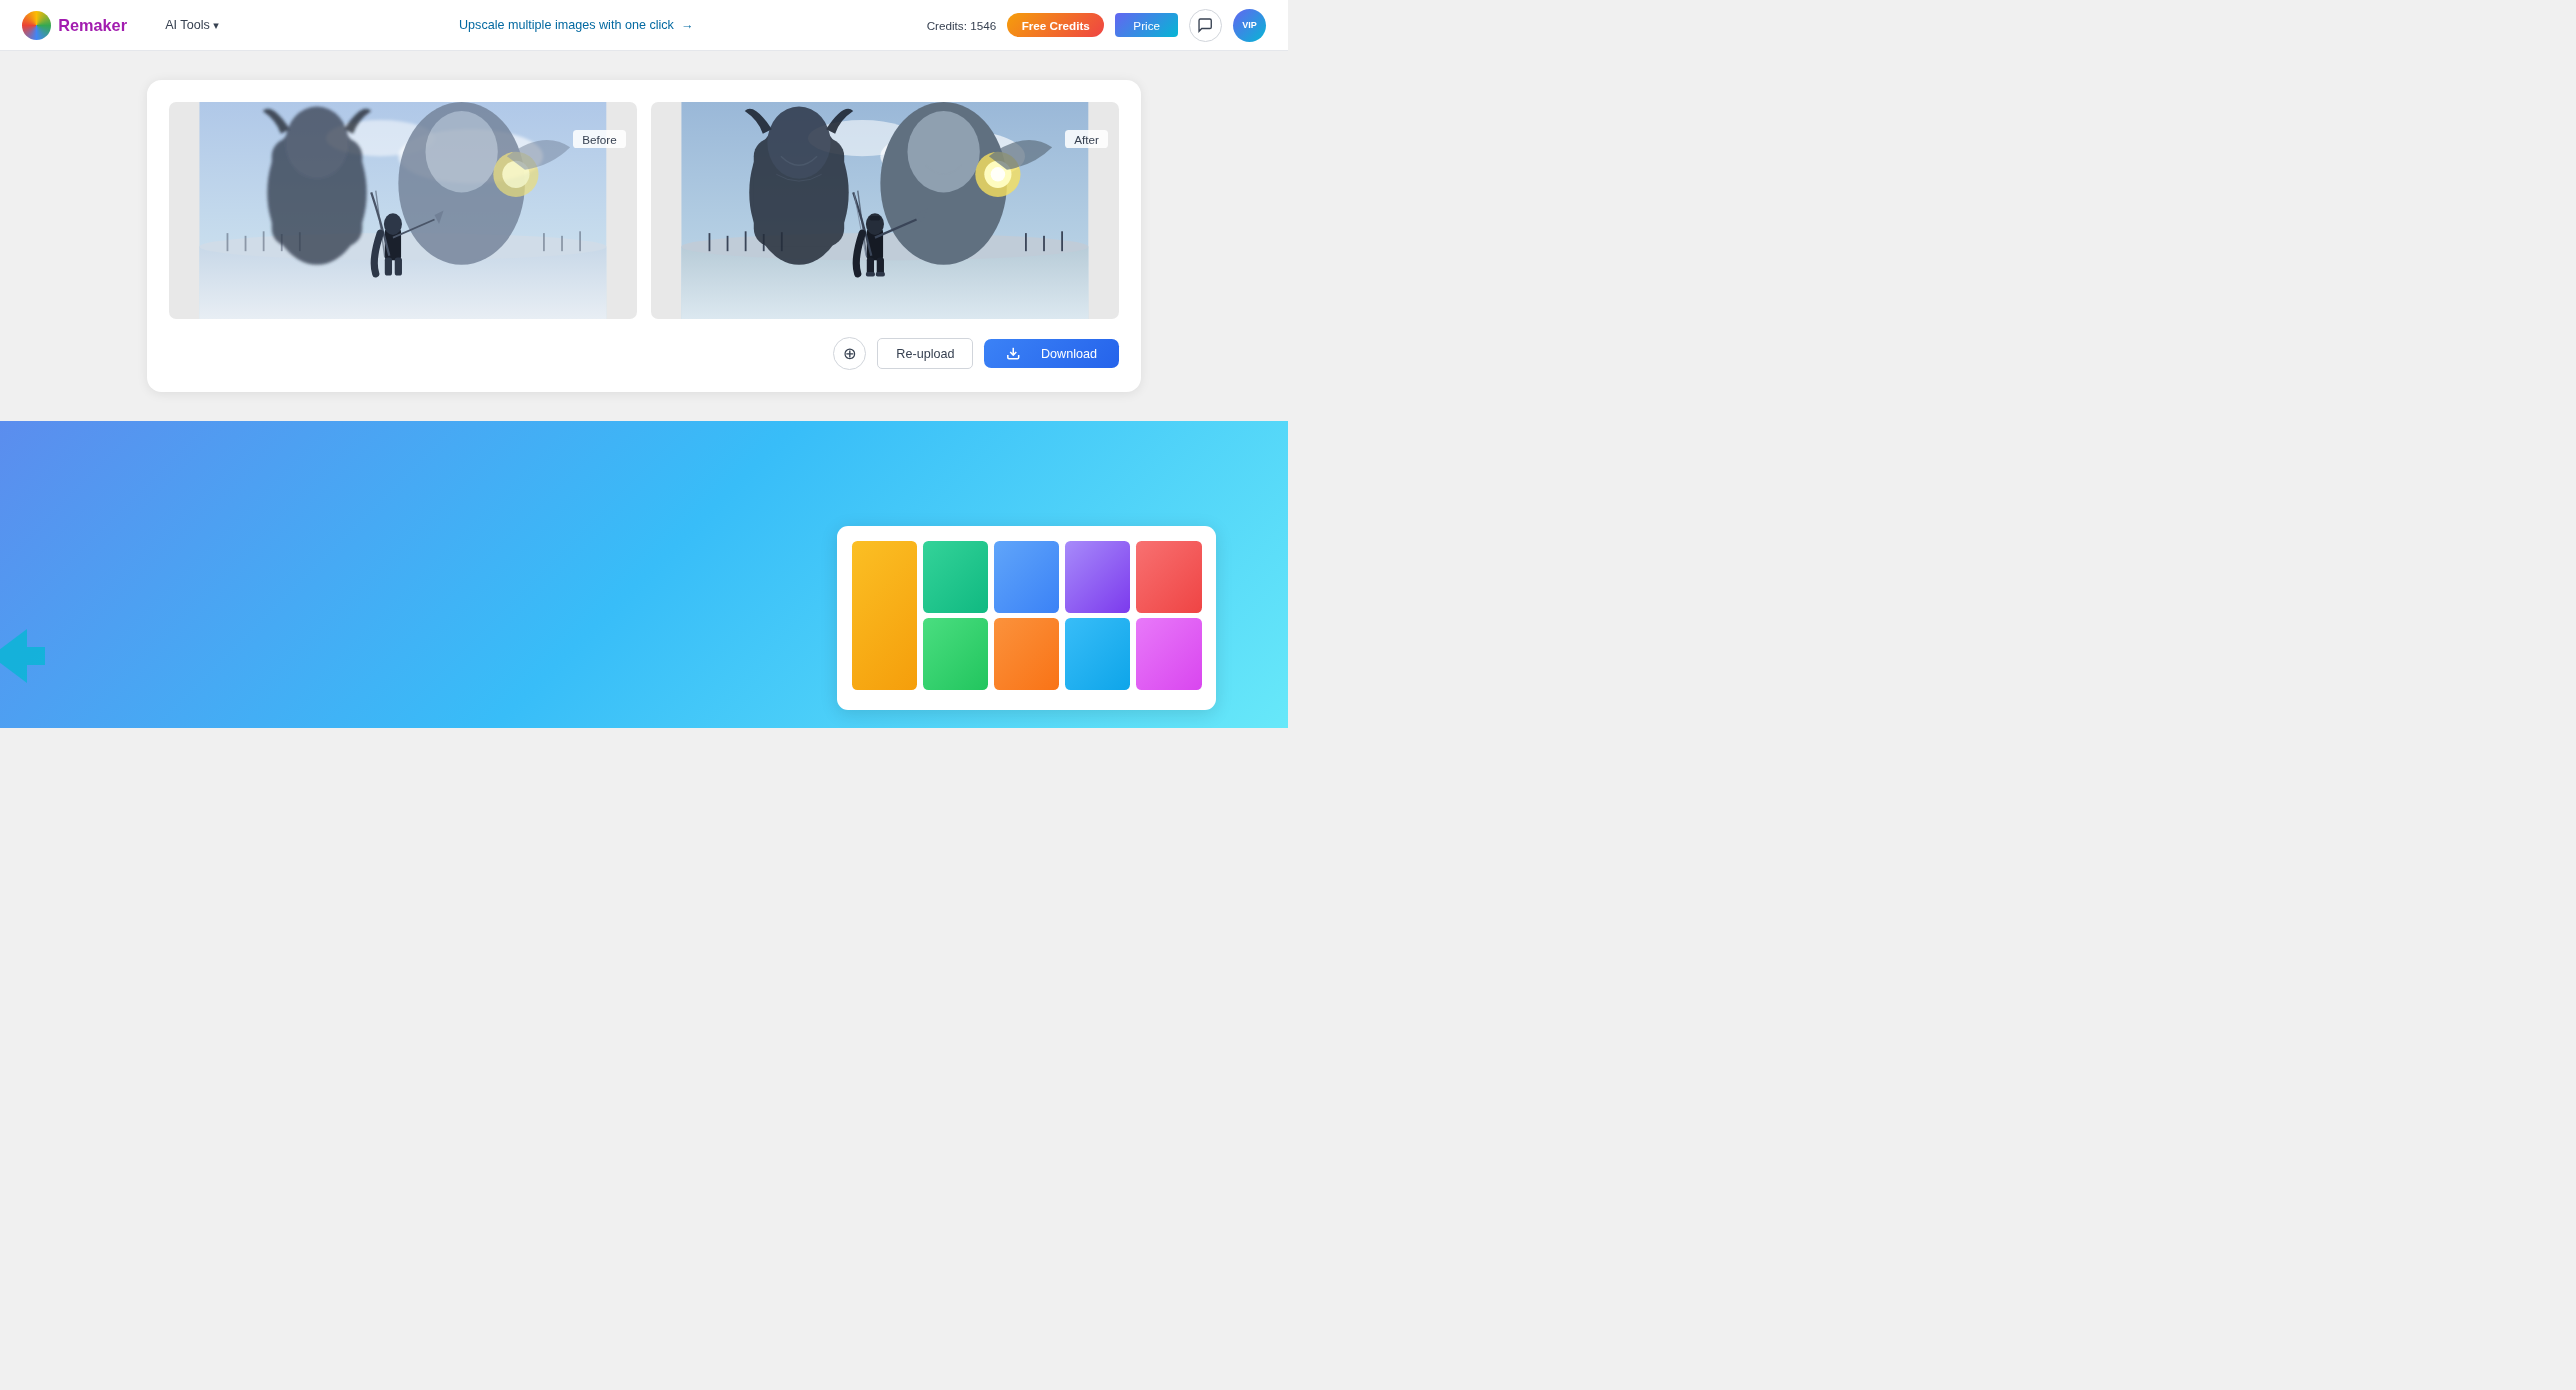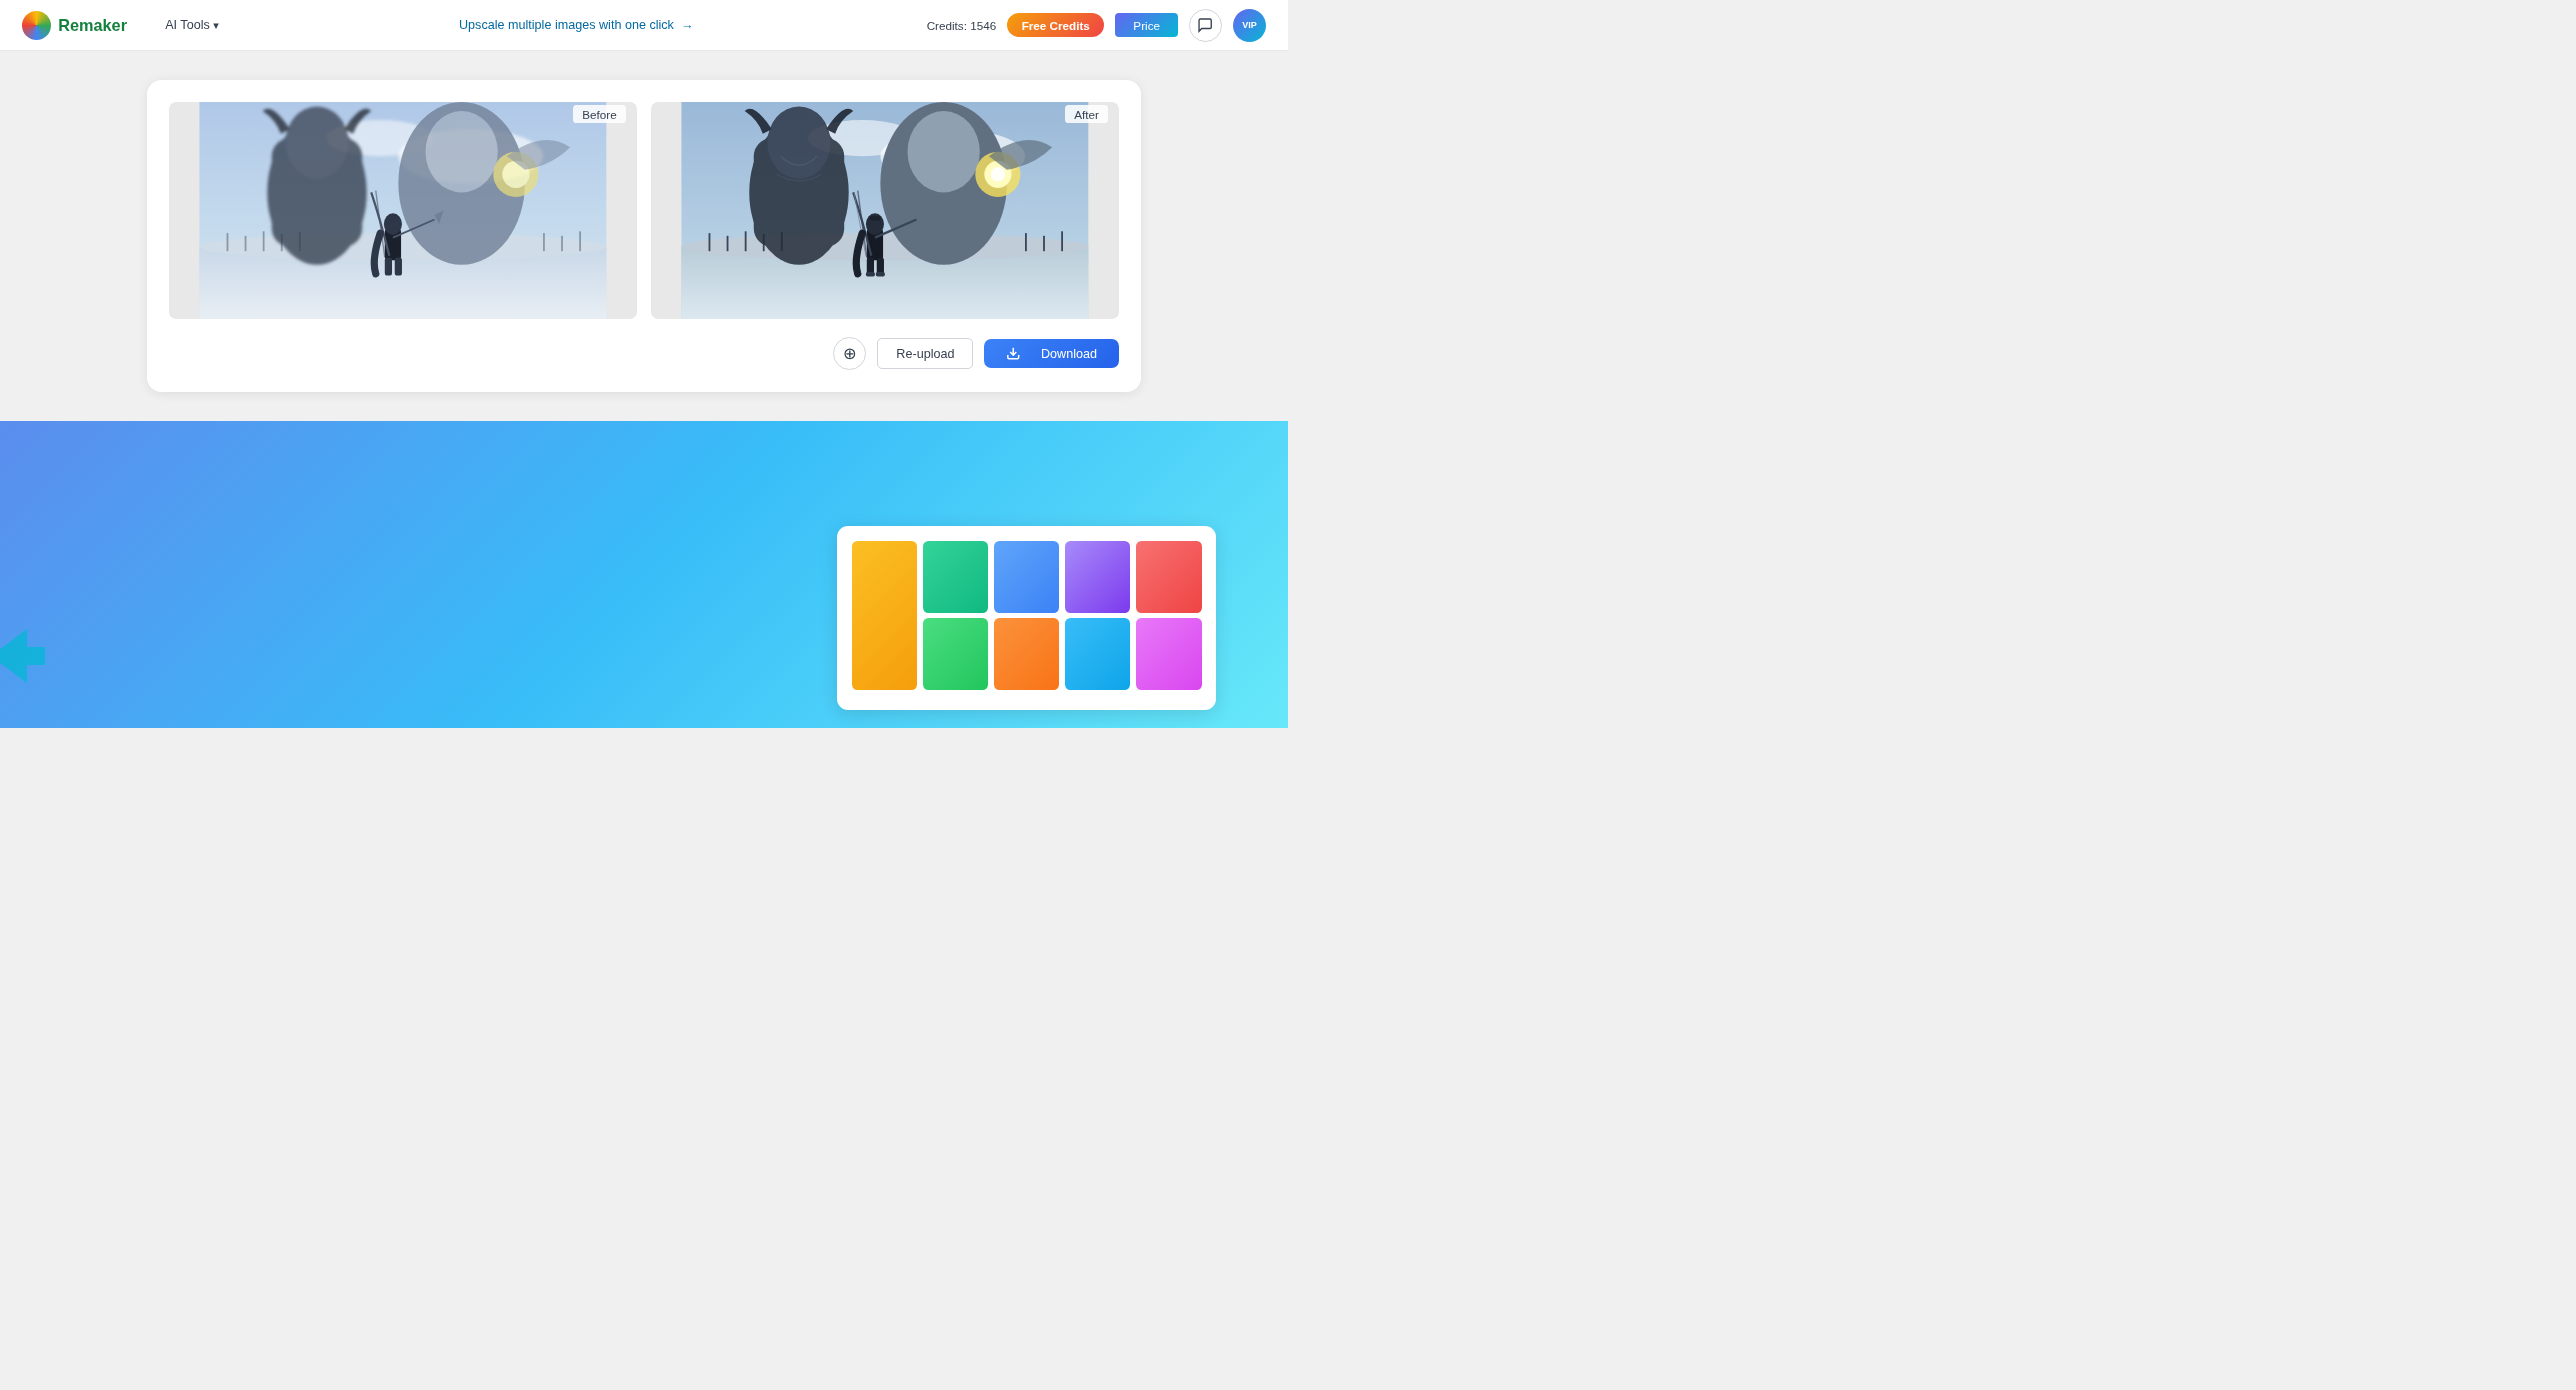--- a/index.html
+++ b/index.html
@@ -26,21 +26,21 @@
     }
     .logo-circle {
       width: 29px;
       height: 29px;
       border-radius: 50%;
       background: conic-gradient(from 180deg, #4285f4, #ea4335, #fbbc04, #34a853, #4285f4);
     }
     .logo-text {
       font-size: 16.3px;
       font-weight: 600;
-      color: #15803d;
+      color: #a21caf;
     }
     .ai-tools-btn {
       display: flex;
       align-items: center;
       gap: 3.6px;
       margin-left: 31px;
       font-size: 12.6px;
       color: #374151;
       cursor: pointer;
       padding: 3.6px 7.2px;
@@ -140,21 +140,21 @@
     }
     .image-wrapper {
       flex: 1;
       position: relative;
       background: #e8e8e8;
       border-radius: 7.2px;
       overflow: hidden;
     }
     .image-label {
       position: absolute;
-      top: 3px;
+      top: 28px;
       right: 11px;
       background: rgba(255,255,255,0.85);
       color: #374151;
       font-size: 11.7px;
       font-weight: 500;
       padding: 2.7px 9px;
       border-radius: 3.6px;
       z-index: 2;
     }
     .game-image {

